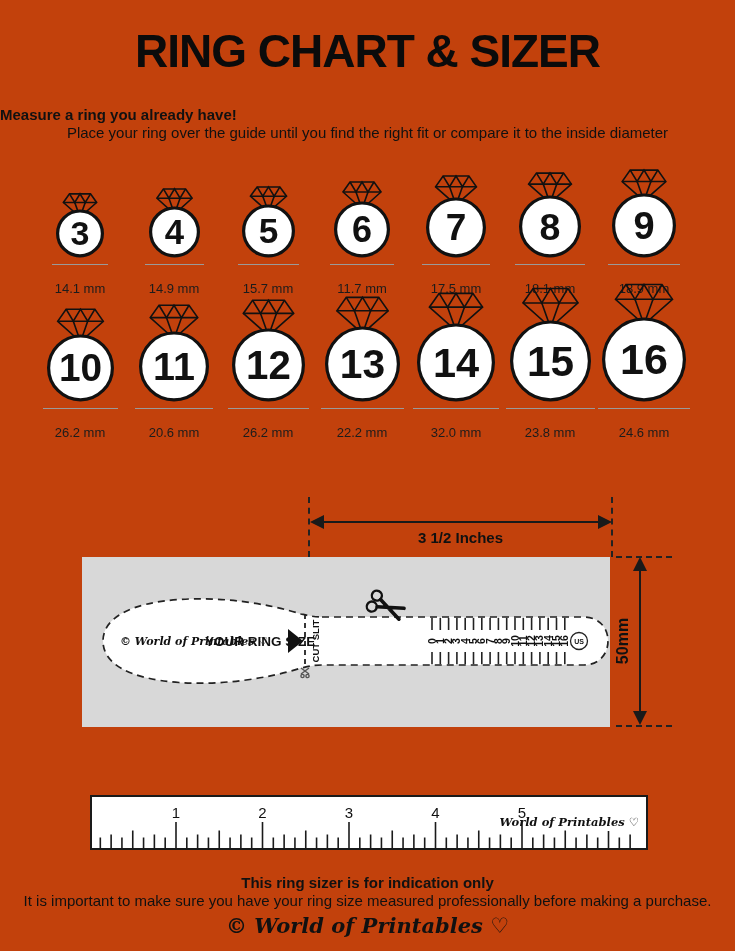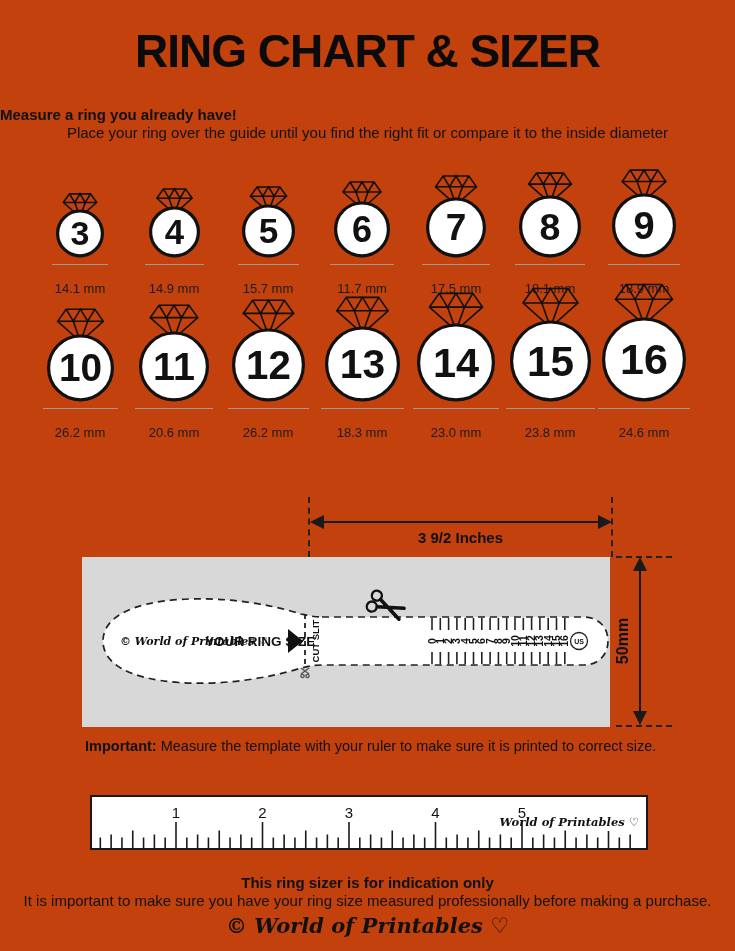--- a/index.html
+++ b/index.html
@@ -213,35 +213,35 @@
           <g transform="translate(13.5,2) scale(1.35 1.3448275862068966)" stroke="#111" fill="none">
             <path d="M8 1 L32 1 L39 11 L20 28 L1 11 Z" vector-effect="non-scaling-stroke" stroke-width="1.6"></path>
             <path d="M1 11 H39" vector-effect="non-scaling-stroke" stroke-width="1.6"></path>
             <path d="M8 1 L14 11 L20 1 L26 11 L32 1" vector-effect="non-scaling-stroke" stroke-width="1.6"></path>
             <path d="M14 11 L20 28 M26 11 L20 28" vector-effect="non-scaling-stroke" stroke-width="1.6"></path>
           </g>
           <circle cx="40.5" cy="69.9" r="35.9" stroke="#111" stroke-width="3.2" fill="#fff"></circle>
           <text x="40.5" y="69.9" dy="14.2625" text-anchor="middle" font-size="40.75" font-weight="700" fill="#111">13</text>
         </svg>
         <div class="ring-line" style="width: 83px;"></div>
-        <div class="ring-mm">18.3 mm</div>
+        <div class="ring-mm">22.2 mm</div>
       </div>
       <div class="ring-cell">
         <svg width="84" height="113" viewBox="0 0 84 113">
           <g transform="translate(14,2) scale(1.4 1.3793103448275863)" stroke="#111" fill="none">
             <path d="M8 1 L32 1 L39 11 L20 28 L1 11 Z" vector-effect="non-scaling-stroke" stroke-width="1.6"></path>
             <path d="M1 11 H39" vector-effect="non-scaling-stroke" stroke-width="1.6"></path>
             <path d="M8 1 L14 11 L20 1 L26 11 L32 1" vector-effect="non-scaling-stroke" stroke-width="1.6"></path>
             <path d="M14 11 L20 28 M26 11 L20 28" vector-effect="non-scaling-stroke" stroke-width="1.6"></path>
           </g>
           <circle cx="42" cy="72.4" r="37.4" stroke="#111" stroke-width="3.2" fill="#fff"></circle>
           <text x="42" y="72.4" dy="14.524999999999999" text-anchor="middle" font-size="41.5" font-weight="700" fill="#111">14</text>
         </svg>
         <div class="ring-line" style="width: 86px;"></div>
-        <div class="ring-mm">23.0 mm</div>
+        <div class="ring-mm">32.0 mm</div>
       </div>
       <div class="ring-cell">
         <svg width="87" height="118" viewBox="0 0 87 118">
           <g transform="translate(14.5,2) scale(1.45 1.4482758620689655)" stroke="#111" fill="none">
             <path d="M8 1 L32 1 L39 11 L20 28 L1 11 Z" vector-effect="non-scaling-stroke" stroke-width="1.6"></path>
             <path d="M1 11 H39" vector-effect="non-scaling-stroke" stroke-width="1.6"></path>
             <path d="M8 1 L14 11 L20 1 L26 11 L32 1" vector-effect="non-scaling-stroke" stroke-width="1.6"></path>
             <path d="M14 11 L20 28 M26 11 L20 28" vector-effect="non-scaling-stroke" stroke-width="1.6"></path>
           </g>
           <circle cx="43.5" cy="75.9" r="38.9" stroke="#111" stroke-width="3.2" fill="#fff"></circle>
@@ -264,21 +264,21 @@
         <div class="ring-line" style="width: 92px;"></div>
         <div class="ring-mm">24.6 mm</div>
       </div>
     </div>
 
   <div class="dash-v" style="left:308px;top:497px;height:60px;"></div>
   <div class="dash-v" style="left:611px;top:497px;height:60px;"></div>
   <div class="arr-line-h" style="left:320px;top:521px;width:282px;"></div>
   <div class="tri left" style="left:310px;top:515px;"></div>
   <div class="tri right" style="left:598px;top:515px;"></div>
-  <div class="inches-label">3 9/2 Inches</div>
+  <div class="inches-label">3 1/2 Inches</div>
 
   <div class="sizer-gray">
     <svg id="sizer-svg" width="528" height="170" viewBox="0 0 528 170">
       <path d="M240 60 H502 C516 60 526 70 526 84 C526 98 516 108 502 108 H240
                C232 108 226 109.5 219 111 C186 121.5 140 128.5 97 125.5 C48 122 21 107 21 84
                C21 61 48 46 97 42.5 C140 39.5 186 46.5 219 57 C226 58.5 232 60 240 60 Z" fill="#ffffff" stroke="#222" stroke-width="1.7" stroke-dasharray="7 5"></path>
       <line x1="223" y1="57" x2="223" y2="111" stroke="#222" stroke-width="1.8" stroke-dasharray="5 4"></line>
       <g transform="translate(223,114)" stroke="#555" stroke-width="1.4" fill="none">
         <path d="M-4 -3 L4 3 M-4 3 L4 -3"></path>
         <circle cx="-2.5" cy="5" r="1.6"></circle>
@@ -351,23 +351,20 @@
     </svg>
   </div>
 
   <div class="dash-h" style="left:616px;top:556px;width:56px;"></div>
   <div class="dash-h" style="left:616px;top:725px;width:56px;"></div>
   <div class="arr-line-v" style="left:639px;top:566px;height:150px;"></div>
   <div class="tri up" style="left:633px;top:557px;"></div>
   <div class="tri down" style="left:633px;top:711px;"></div>
   <div class="mm-label">50mm</div>
 
-  <div class="important">
-    <b>Important:</b><span> Measure the template with your ruler to make sure it is printed to correct size.</span>
-  </div>
 
   <div class="ruler">
     <svg id="ruler-svg" width="550" height="49" viewBox="0 0 550 49">
         <line x1="8.3125" y1="49" x2="8.3125" y2="38.5" stroke="#1a1a1a" stroke-width="1.6"></line>
         <line x1="19.125" y1="49" x2="19.125" y2="35.5" stroke="#1a1a1a" stroke-width="1.6"></line>
         <line x1="29.9375" y1="49" x2="29.9375" y2="38.5" stroke="#1a1a1a" stroke-width="1.6"></line>
         <line x1="40.75" y1="49" x2="40.75" y2="31.5" stroke="#1a1a1a" stroke-width="1.6"></line>
         <line x1="51.5625" y1="49" x2="51.5625" y2="38.5" stroke="#1a1a1a" stroke-width="1.6"></line>
         <line x1="62.375" y1="49" x2="62.375" y2="35.5" stroke="#1a1a1a" stroke-width="1.6"></line>
         <line x1="73.1875" y1="49" x2="73.1875" y2="38.5" stroke="#1a1a1a" stroke-width="1.6"></line>

